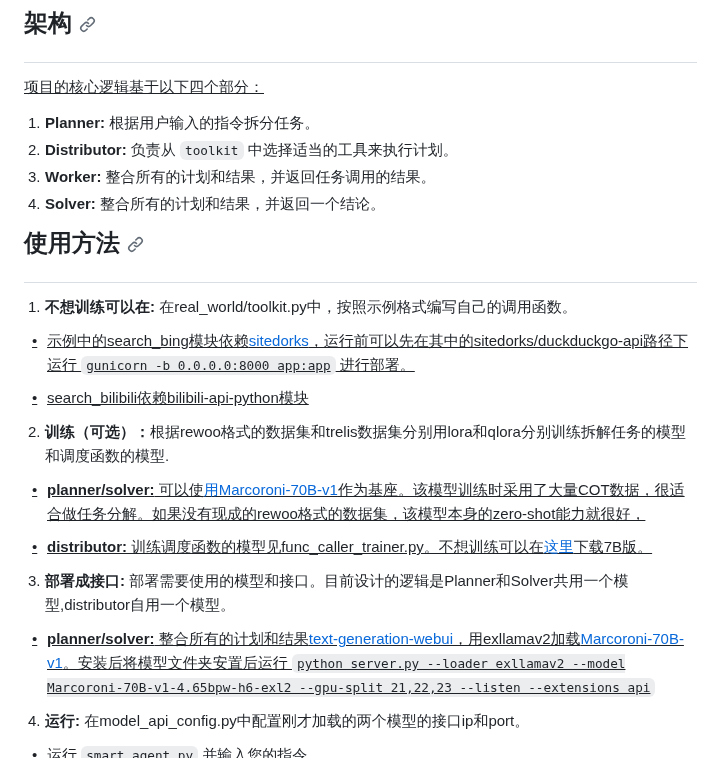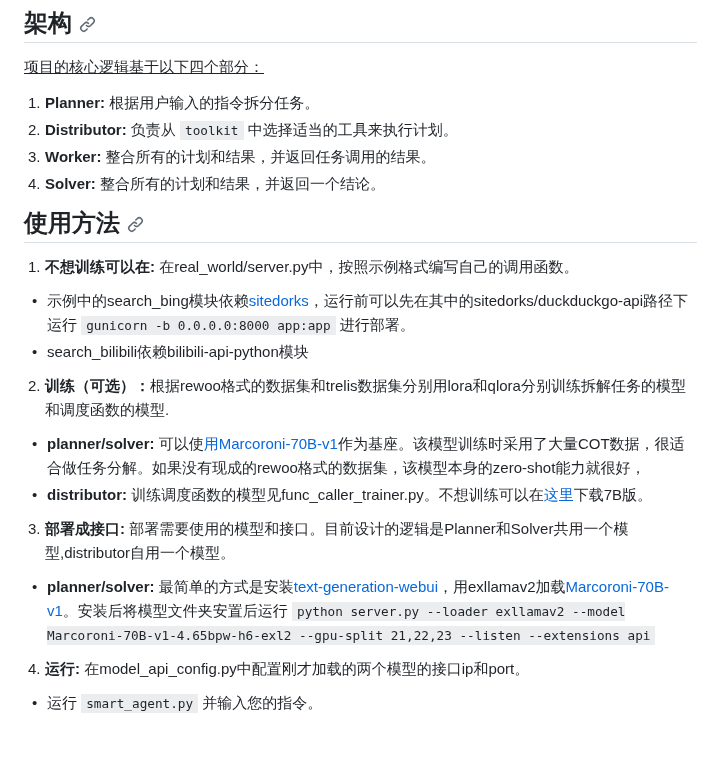--- a/index.html
+++ b/index.html
@@ -6,47 +6,47 @@
   html, body { margin: 0; padding: 0; }
   body {
     width: 713px; height: 758px; overflow: hidden;
     background: #ffffff; color: #1f2328;
     font-family: "Liberation Sans", "DejaVu Sans", sans-serif;
     font-size: 15px; line-height: 1.6;
     padding: 8px 16px 0 24px;
   }
   h2 {
     font-size: 24px; font-weight: 700; line-height: 1.25;
-    margin: 0 0 12px 0; padding-bottom: 4px;
+    margin: 0 0 12px 0; padding-bottom: 24px;
     border-bottom: 1px solid #d8dee4;
   }
   h2.second { }
   .anchor {
     margin-left: 7px; color: #636c76; display: inline-block;
     vertical-align: middle; line-height: 0; cursor: pointer; text-decoration: none;
   }
   .anchor svg { width: 17px; height: 17px; fill: currentColor; }
   p.intro { margin: 0 0 12px 0; text-decoration: underline; }
   .row { display: flex; margin: 0 0 10px 0; padding-left: 4px; }
   .row.tight { margin-bottom: 3px; }
   .olist { margin: 0 0 12px 0; }
   .num { flex: none; width: 17px; }
   .li-body { flex: 1; min-width: 0; }
   .blist { margin: 0 0 10px 0; }
-  .brow { display: flex; padding-left: 8px; }
-  .brow + .brow { margin-top: 3px; justify-content: flex-end; }
+  .brow { display: flex; padding-left: 8px; text-decoration: underline; }
+  .brow + .brow { margin-top: 9px; justify-content: flex-end; }
   .bullet { flex: none; width: 15px; color: #1f2328; }
   .bullet::before { content: "•"; }
   strong { font-weight: 600; }
   a.link { color: #0969da; text-decoration: none; cursor: pointer; }
   code {
     font-family: "DejaVu Sans Mono", "Liberation Mono", monospace;
     font-size: 12.7px;
     background: rgba(175,184,193,0.25);
-    padding: 2px 5px; border-radius: 0;
+    padding: 2px 5px; border-radius: 6px;
     overflow-wrap: anywhere;
   }
 </style>
 </head>
 <body>
 
 <div>
 
   <section>
     <h2>
@@ -78,21 +78,21 @@
 
   <section>
     <h2 class="second">
       <span>使用方法</span><a class="anchor"><span><svg viewBox="0 0 16 16" aria-hidden="true">
               <path d="M7.775 3.275a.75.75 0 0 0 1.06 1.06l1.25-1.25a2 2 0 1 1 2.83 2.83l-2.5 2.5a2 2 0 0 1-2.83 0 .75.75 0 0 0-1.06 1.06 3.5 3.5 0 0 0 4.95 0l2.5-2.5a3.5 3.5 0 0 0-4.95-4.95l-1.25 1.25Zm-4.69 9.64a2 2 0 0 1 0-2.83l2.5-2.5a2 2 0 0 1 2.83 0 .75.75 0 0 0 1.06-1.06 3.5 3.5 0 0 0-4.95 0l-2.5 2.5a3.5 3.5 0 0 0 4.95 4.95l1.25-1.25a.75.75 0 0 0-1.06-1.06l-1.25 1.25a2 2 0 0 1-2.83 0Z"></path>
             </svg></span></a>
     </h2>
 
     <div class="row">
       <span class="num">1.</span>
-      <span class="li-body"><strong>不想训练可以在:</strong><span> 在real_world/server.py中，按照示例格式编写自己的调用函数。</span></span>
+      <span class="li-body"><strong>不想训练可以在:</strong><span> 在real_world/toolkit.py中，按照示例格式编写自己的调用函数。</span></span>
     </div>
     <div class="blist">
       <div class="brow">
         <span class="bullet"></span>
         <span class="li-body"><span>示例中的search_bing模块依赖</span><a class="link">sitedorks</a><span>，运行前可以先在其中的sitedorks/duckduckgo-api路径下运行 </span><code>gunicorn -b 0.0.0.0:8000 app:app</code><span> 进行部署。</span></span>
       </div>
       <div class="brow">
         <span class="bullet"></span>
         <span class="li-body">search_bilibili依赖bilibili-api-python模块</span>
       </div>
@@ -113,21 +113,21 @@
       </div>
     </div>
 
     <div class="row">
       <span class="num">3.</span>
       <span class="li-body"><strong>部署成接口:</strong><span> 部署需要使用的模型和接口。目前设计的逻辑是Planner和Solver共用一个模型,distributor自用一个模型。</span></span>
     </div>
     <div class="blist">
       <div class="brow">
         <span class="bullet"></span>
-        <span class="li-body"><strong>planner/solver:</strong><span> 最简单的方式是安装</span><a class="link">text-generation-webui</a><span>，用exllamav2加载</span><a class="link">Marcoroni-70B-v1</a><span>。安装后将模型文件夹安置后运行 </span><code>python server.py --loader exllamav2 --model Marcoroni-70B-v1-4.65bpw-h6-exl2 --gpu-split 21,22,23 --listen --extensions api</code></span>
+        <span class="li-body"><strong>planner/solver:</strong><span> 整合所有的计划和结果</span><a class="link">text-generation-webui</a><span>，用exllamav2加载</span><a class="link">Marcoroni-70B-v1</a><span>。安装后将模型文件夹安置后运行 </span><code>python server.py --loader exllamav2 --model Marcoroni-70B-v1-4.65bpw-h6-exl2 --gpu-split 21,22,23 --listen --extensions api</code></span>
       </div>
     </div>
 
     <div class="row">
       <span class="num">4.</span>
       <span class="li-body"><strong>运行:</strong><span> 在model_api_config.py中配置刚才加载的两个模型的接口ip和port。</span></span>
     </div>
     <div class="blist">
       <div class="brow">
         <span class="bullet"></span>

